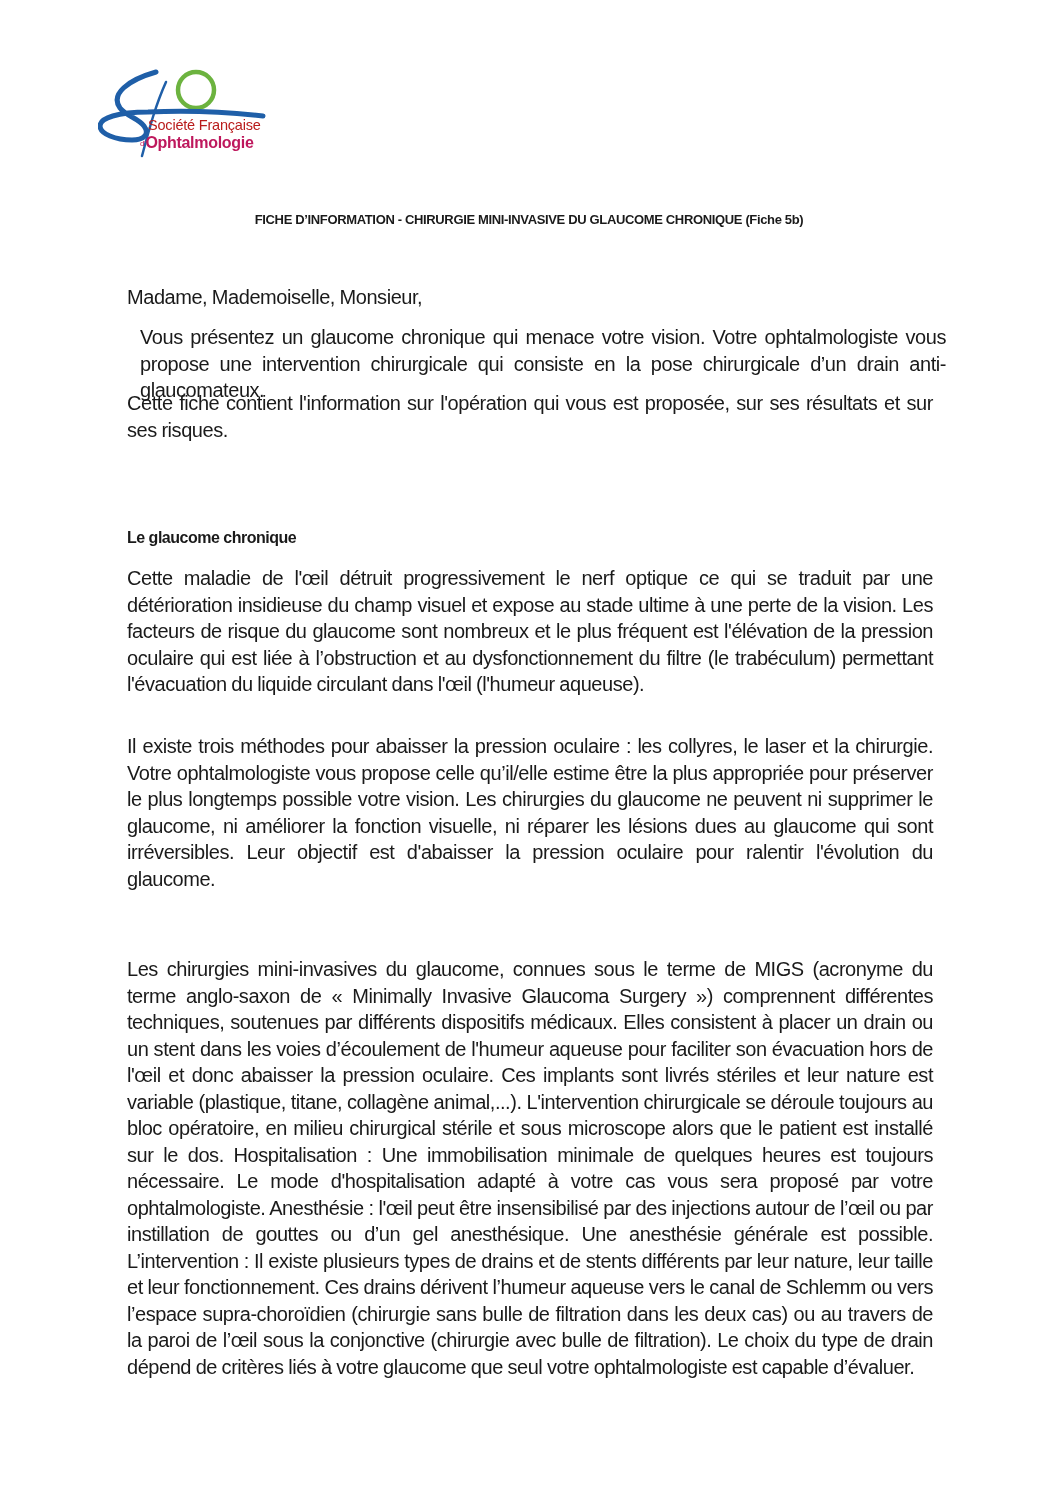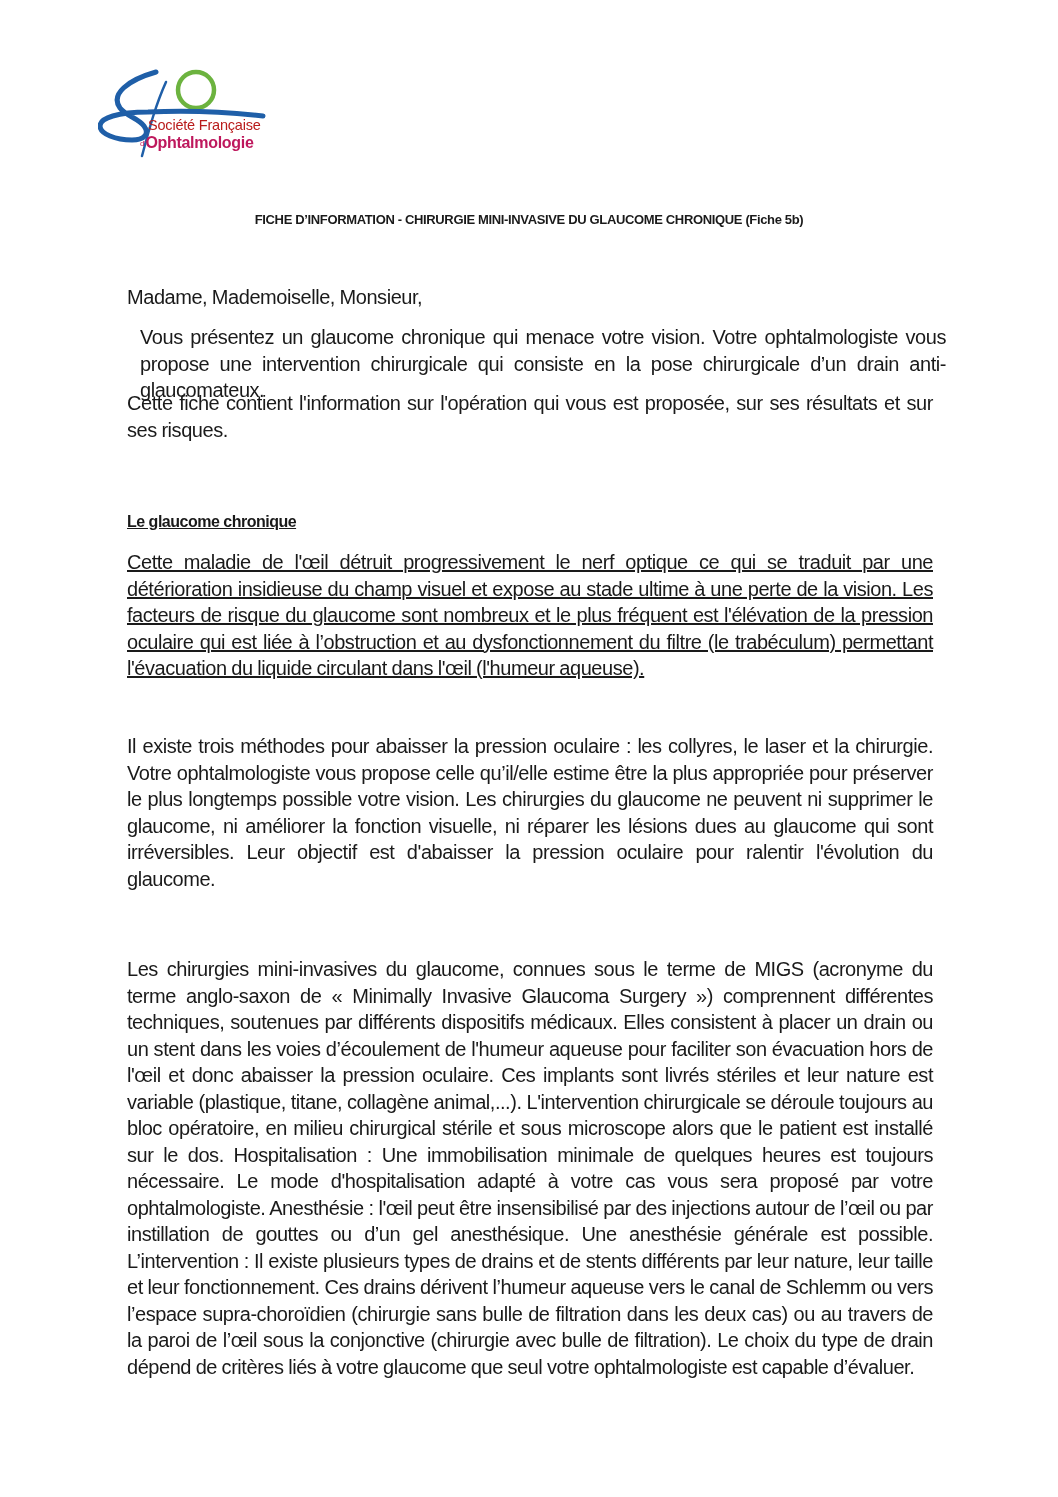--- a/index.html
+++ b/index.html
@@ -55,21 +55,21 @@
 </div>
 
 <div class="content" style="top:324px;margin-left:13px;">
   <p>Vous présentez un glaucome chronique qui menace votre vision. Votre ophtalmologiste vous propose une intervention chirurgicale qui consiste en la pose chirurgicale d’un drain anti-glaucomateux.</p>
 </div>
 
 <div class="content" style="top:390px;">
   <p>Cette fiche contient l'information sur l'opération qui vous est proposée, sur ses résultats et sur ses risques.</p>
 </div>
 
-<div class="content" style="top:509px;text-decoration:underline;">
+<div class="content" style="top:525px;">
   <h2>Le glaucome chronique</h2>
   <p style="margin-top:14px;">Cette maladie de l'œil détruit progressivement le nerf optique ce qui se traduit par une détérioration insidieuse du champ visuel et expose au stade ultime à une perte de la vision. Les facteurs de risque du glaucome sont nombreux et le plus fréquent est l'élévation de la pression oculaire qui est liée à l’obstruction et au dysfonctionnement du filtre (le trabéculum) permettant l'évacuation du liquide circulant dans l'œil (l'humeur aqueuse).</p>
 </div>
 
 <div class="content" style="top:719px;">
   <p style="margin-top:14px;">Il existe trois méthodes pour abaisser la pression oculaire : les collyres, le laser et la chirurgie. Votre ophtalmologiste vous propose celle qu’il/elle estime être la plus appropriée pour préserver le plus longtemps possible votre vision. Les chirurgies du glaucome ne peuvent ni supprimer le glaucome, ni améliorer la fonction visuelle, ni réparer les lésions dues au glaucome qui sont irréversibles. Leur objectif est d'abaisser la pression oculaire pour ralentir l'évolution du glaucome.</p>
 </div>
 
 <div class="content" style="top:942px;">
   <p style="margin-top:14px;"><span>Les chirurgies mini-invasives du glaucome, connues sous le terme de MIGS (acronyme du terme anglo-saxon de « Minimally Invasive Glaucoma Surgery ») comprennent différentes techniques, soutenues par différents dispositifs médicaux. Elles consistent à placer un drain ou un stent dans les voies d’écoulement de l'humeur aqueuse pour faciliter son évacuation hors de l'œil et donc abaisser la pression oculaire. Ces implants sont livrés stériles et leur nature est variable (plastique, titane, collagène animal,...). L'intervention chirurgicale se déroule toujours au bloc opératoire, en milieu chirurgical stérile et sous microscope alors que le patient est installé sur le dos. </span><b>Hospitalisation</b><span> : Une immobilisation minimale de quelques heures est toujours nécessaire. Le mode d'hospitalisation adapté à votre cas vous sera proposé par votre ophtalmologiste. </span><b>Anesthésie</b><span> : l'œil peut être insensibilisé par des injections autour de l’œil ou par instillation de gouttes ou d’un gel anesthésique. Une anesthésie générale est possible. </span><b>L’intervention</b><span> : Il existe plusieurs types de drains et de stents différents par leur nature, leur taille et leur fonctionnement. Ces drains dérivent l’humeur aqueuse vers le canal de Schlemm ou vers l’espace supra-choroïdien (chirurgie sans bulle de filtration dans les deux cas) ou au travers de la paroi de l’œil sous la conjonctive (chirurgie avec bulle de filtration). Le choix du type de drain dépend de critères liés à votre glaucome que seul votre ophtalmologiste est capable d’évaluer.</span></p>

